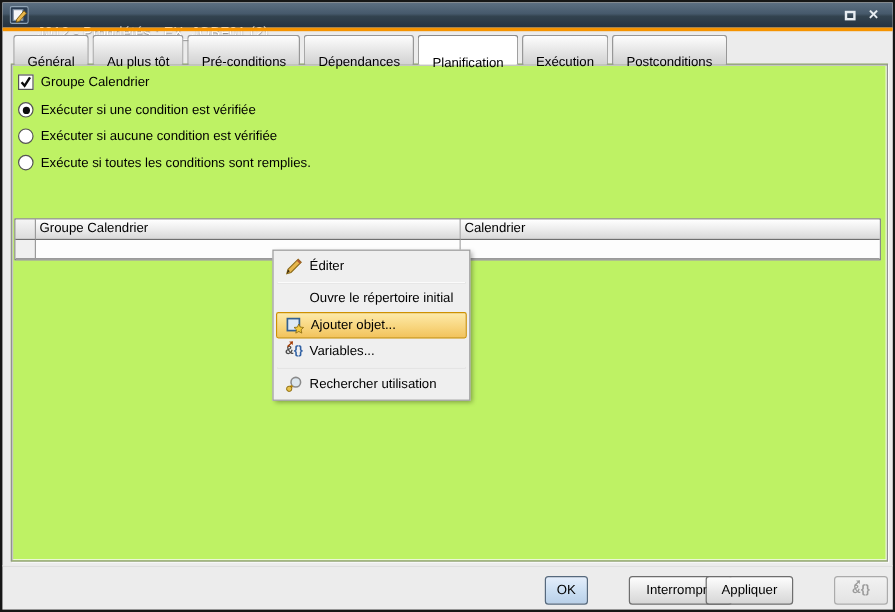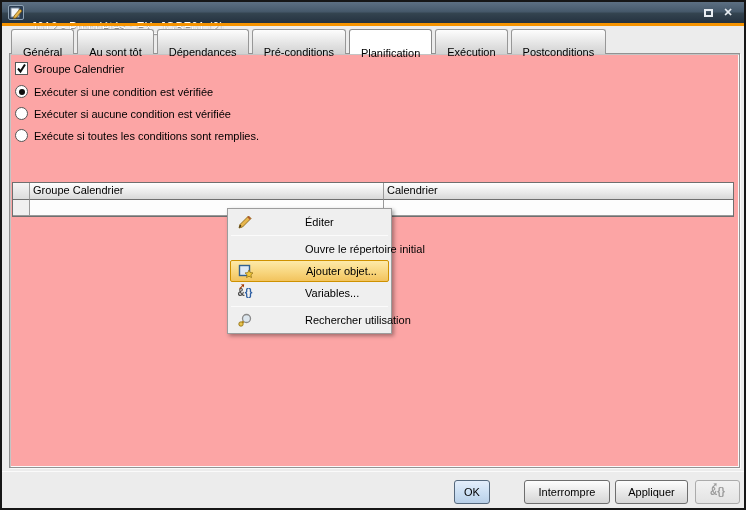--- a/index.html
+++ b/index.html
@@ -33,21 +33,21 @@
     border:1px solid #979797; border-bottom:none;
     border-radius:3px 3px 0 0; white-space:nowrap; cursor:default;
   }
   .tab.active {
     height:23px; line-height:22px; background:#ffffff; position:relative; z-index:4;
     border-color:#8a8a8a;
   }
   
   .panel {
     position:absolute; left:7px; top:51px; width:731px; height:415px;
-    border:1px solid #929292; background:#fca5a5;
+    border:1px solid #929292; background:#bef264;
     box-shadow:inset 1px 1px 0 #c4c4c4, 1px 1px 0 #fafafa, inset -1px -1px 0 #fafafa;
   }
   
   .check-row, .radio-row { position:absolute; left:5px; display:flex; align-items:center; }
   .checkbox {
     width:13px; height:13px; background:#fff; border:1px solid #555;
     display:inline-flex; align-items:center; justify-content:center; margin-right:6px; flex:0 0 auto;
   }
   .radio {
     width:13px; height:13px; background:#fff; border:1px solid #555; border-radius:50%;
@@ -73,21 +73,21 @@
   .tcell.sel { width:17px; flex:0 0 auto; background:#f0f0f0; padding:0; }
   .trow.header .tcell.sel { background:linear-gradient(#f5f5f5,#dcdcdc); }
   .tcell.c1 { width:354px; flex:0 0 auto; }
   .tcell.c2 { flex:1; border-right:none; }
   
   .context-menu {
     position:absolute; left:225px; top:206px; width:165px; z-index:20;
     background:#efefef; border:1px solid #9c9c9c; padding:2px 2px;
     box-shadow:2px 2px 4px rgba(0,0,0,.35);
   }
-  .menu-item { display:flex; align-items:center; height:22px; padding:0 4px 0 2px; cursor:default;gap:47px; }
+  .menu-item { display:flex; align-items:center; height:22px; padding:0 4px 0 2px; cursor:default; }
   .menu-item .mi-icon { width:26px; flex:0 0 auto; display:flex; align-items:center; justify-content:center; }
   .menu-item .mi-label { white-space:nowrap; }
   .menu-item.highlighted {
     border:1px solid #ce9100; border-radius:2px;
     background:linear-gradient(#fdeaa9, #f8d67f 55%, #f2c35d);
   }
   .menu-sep { height:1px; background:#b2b2b2; border-bottom:1px solid #fbfbfb; margin:2px 1px; }
   .var-glyph { font-size:10px; font-weight:bold; color:#4a4a4a; position:relative; line-height:10px; white-space:nowrap; }
   .var-glyph .braces { color:#2e5fa3; }
   .var-glyph .red-mark { position:absolute; top:-6px; left:1px; color:#a33a00; font-size:8px; font-weight:bold; }
@@ -122,23 +122,23 @@
     <span class="spacer"></span>
     <span class="tb-btn">
         <span class="maxbox"></span>
       </span>
     <span class="tb-btn">✕</span>
   </div>
   <div class="accent-line"></div>
 
   <div class="tabbar">
     <div class="tab">Général</div>
-    <div class="tab">Au sont tôt</div>
+    <div class="tab">Au plus tôt</div>
+    <div class="tab">Pré-conditions</div>
     <div class="tab">Dépendances</div>
-    <div class="tab">Pré-conditions</div>
     <div class="tab active">Planification</div>
     <div class="tab">Exécution</div>
     <div class="tab">Postconditions</div>
   </div>
 
   <div class="panel">
 
     <div class="check-row" style="top:8px;">
       <span class="checkbox">
         <svg width="11" height="11" viewBox="0 0 11 11">
@@ -217,18 +217,18 @@
           <circle cx="4" cy="12" r="2.2" fill="#e8c34c" stroke="#8a6a10" stroke-width="0.8"></circle>
         </svg>
       </span>
       <span class="mi-label">Rechercher utilisation</span>
     </div>
   </div>
 
   <div class="footer-sep"></div>
   <div class="btn default" style="left:452px; width:36px;">OK</div>
   <div class="btn" style="left:522px; width:86px;">Interrompre</div>
-  <div class="btn" style="left:613px; width:73px;">Appliquer</div>
+  <div class="btn" style="left:586px; width:73px;">Appliquer</div>
   <div class="btn icon-btn" style="left:693px; width:45px;">
     <span class="var-glyph gray"><span class="red-mark">➚</span>&amp;<span class="braces">{}</span></span>
   </div>
 
 </div>
 
 </body></html>

